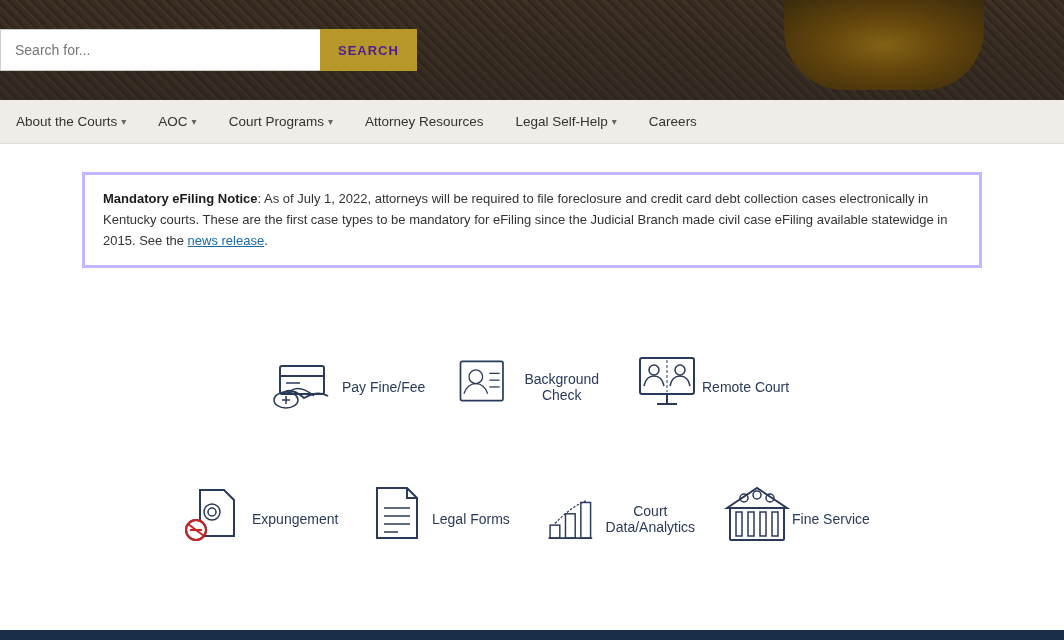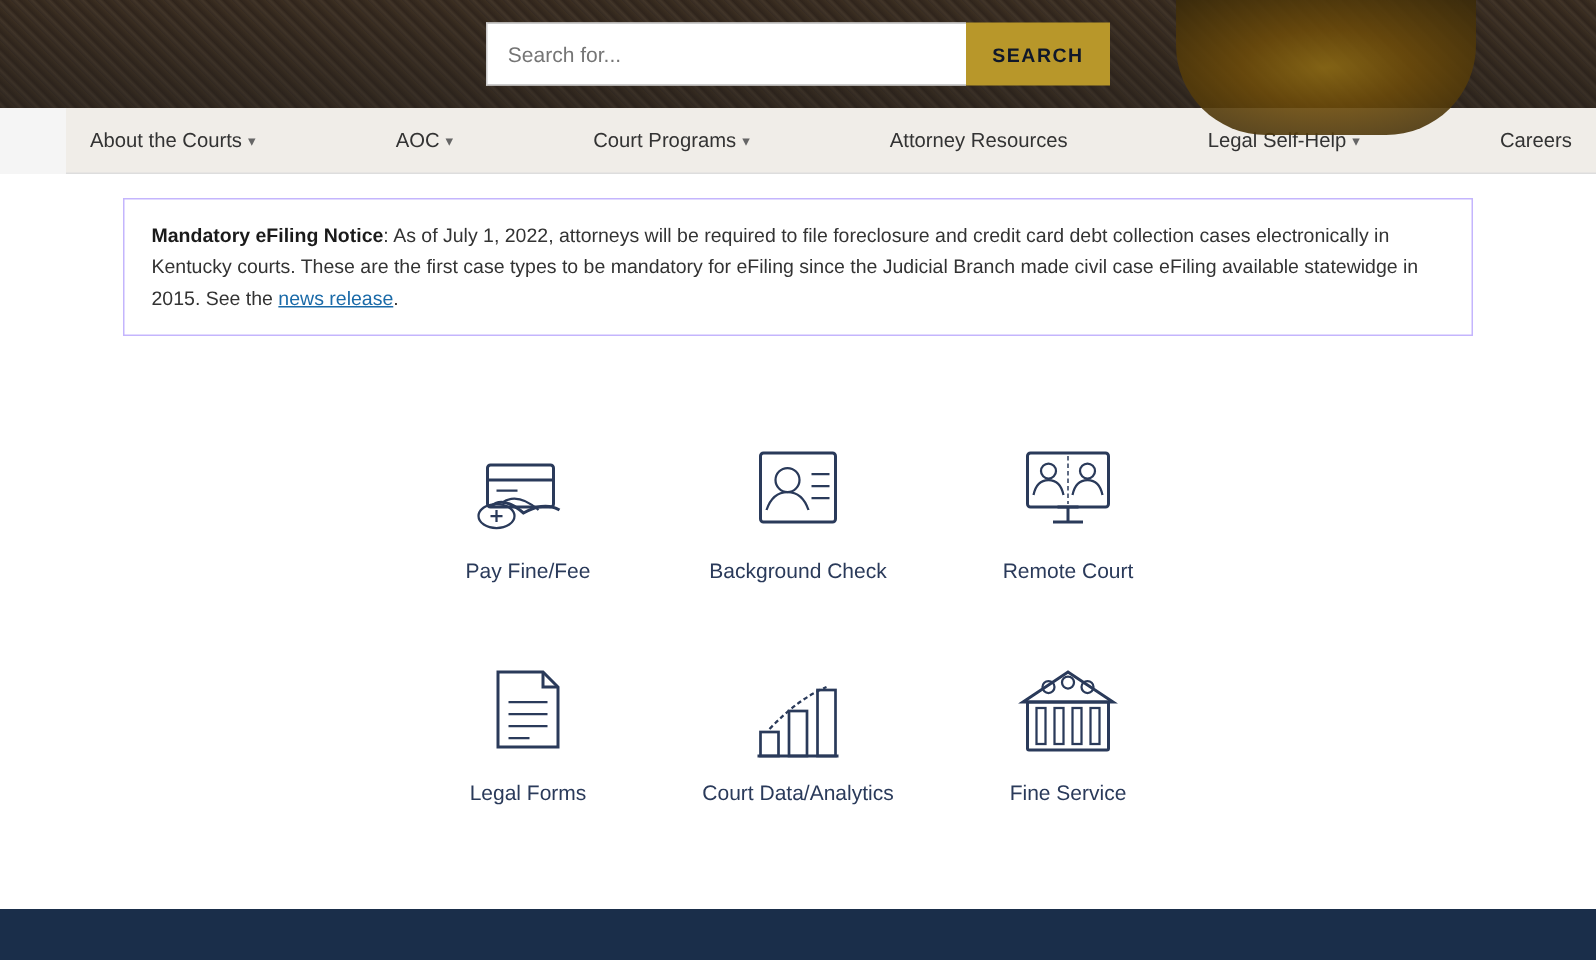--- a/index.html
+++ b/index.html
@@ -1,26 +1,25 @@
 <!DOCTYPE html>
 <html><head>
   <meta charset="utf-8">
   <style>
     * { margin: 0; padding: 0; box-sizing: border-box; }
     body { font-family: Arial, sans-serif; background: #f5f5f5; width: 1064px; }
 
     
     .hero {
       width: 100%;
-      height: 72px;
+      height: 100px;
       background: linear-gradient(rgba(30,30,30,0.6), rgba(30,30,30,0.7)),
                   repeating-linear-gradient(45deg, #5a3e28 0px, #7a5a3a 2px, #4a2e18 4px, #6a4a28 8px);
       display: flex;
       align-items: center;
-      justify-content: center;
       position: relative;
     }
     .hero::before {
       content: '';
       position: absolute;
       right: 80px;
       top: 0;
       width: 200px;
       height: 90px;
       background: radial-gradient(ellipse at center, #8B6914 0%, #6B4A0A 40%, #3a2a0a 100%);
@@ -41,38 +40,37 @@
       border-right: none;
       font-size: 14px;
       color: #999;
       background: white;
       outline: none;
     }
     .search-btn {
       height: 42px;
       padding: 0 18px;
       background: #b8972a;
-      color: #0f172a;
+      color: #4c1d95;
       border: none;
       font-weight: bold;
       font-size: 13px;
       letter-spacing: 1px;
       cursor: pointer;
     }
 
     
     nav {
       background: #f0ede8;
       border-bottom: 1px solid #ddd;
       display: flex;
       align-items: center;
-      justify-content: space-between;
+      justify-content: flex-start;
       gap: 0;
       height: 44px;
-      margin-left: 44px;
     }
     .nav-item {
       padding: 0 16px;
       font-size: 13.5px;
       color: #333;
       cursor: pointer;
       display: flex;
       align-items: center;
       gap: 4px;
       height: 44px;
@@ -82,48 +80,47 @@
       font-size: 10px;
       color: #666;
     }
 
     
     .notice-bar {
       background: white;
       padding: 12px 30px;
     }
     .notice-box {
-      border: 1px solid #c4b5fd;
+      border: 3px solid #c4b5fd;
       padding: 14px 18px;
       font-size: 13px;
       color: #333;
       line-height: 1.6;
       max-width: 900px;
-      margin: 4px auto;
+      margin: 16px auto;
     }
     .notice-box strong { color: #1a1a1a; }
     .notice-box a { color: #1a6aa8; text-decoration: underline; }
 
     
     .main-content {
       background: white;
       padding: 30px 60px 40px;
     }
 
     
     .icon-grid {
       display: flex;
       justify-content: center;
       gap: 0;
       flex-wrap: wrap;
       margin-bottom: 10px;
     }
     .icon-item {
       display: flex;
-      flex-direction: column;
       align-items: center;
       width: 180px;
       padding: 20px 10px;
       cursor: pointer;
       text-decoration: none;
       color: #2a3a5a;
     }
     .icon-svg {
       width: 70px;
       height: 70px;
@@ -233,20 +230,32 @@
 
         <line x1="35" y1="14" x2="35" y2="46" stroke="#2a3a5a" stroke-width="1" stroke-dasharray="3,2"></line>
       </svg>
       <span class="icon-label">Remote Court</span>
     </a>
 
   </div>
 
   <div class="icon-grid">
 
+    <a class="icon-item" href="#">
+      <svg class="icon-svg" viewBox="0 0 70 70">
+        <path d="M18 12 L18 58 L52 58 L52 22 L42 12 Z" fill="none" stroke="#2a3a5a" stroke-width="2"></path>
+        <circle cx="30" cy="34" r="8" fill="none" stroke="#2a3a5a" stroke-width="1.5"></circle>
+        <circle cx="30" cy="34" r="4" fill="none" stroke="#2a3a5a" stroke-width="1.5"></circle>
+        <circle cx="14" cy="52" r="10" fill="white" stroke="#2a3a5a" stroke-width="2"></circle>
+        <line x1="8" y1="52" x2="20" y2="52" stroke="#cc2222" stroke-width="2"></line>
+        <circle cx="14" cy="52" r="10" fill="none" stroke="#cc2222" stroke-width="2"></circle>
+        <line x1="6" y1="46" x2="22" y2="58" stroke="#cc2222" stroke-width="2"></line>
+      </svg>
+      <span class="icon-label">Expungement</span>
+    </a>
 
     <a class="icon-item" href="#">
       <svg class="icon-svg" viewBox="0 0 70 70">
         <path d="M15 10 L15 60 L55 60 L55 20 L45 10 Z" fill="none" stroke="#2a3a5a" stroke-width="2"></path>
         <path d="M45 10 L45 20 L55 20" fill="none" stroke="#2a3a5a" stroke-width="2"></path>
         <line x1="22" y1="30" x2="48" y2="30" stroke="#2a3a5a" stroke-width="1.5"></line>
         <line x1="22" y1="38" x2="48" y2="38" stroke="#2a3a5a" stroke-width="1.5"></line>
         <line x1="22" y1="46" x2="48" y2="46" stroke="#2a3a5a" stroke-width="1.5"></line>
         <line x1="22" y1="54" x2="36" y2="54" stroke="#2a3a5a" stroke-width="1.5"></line>
       </svg>

